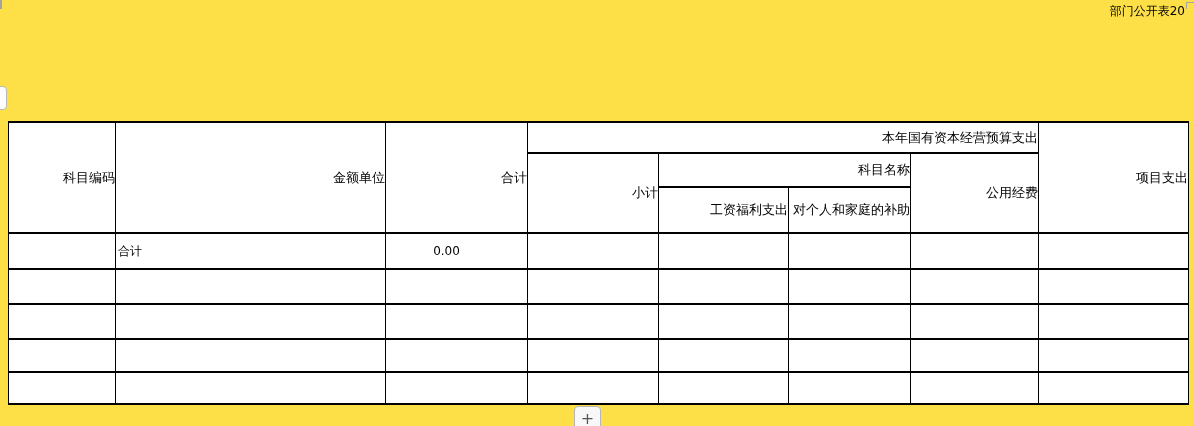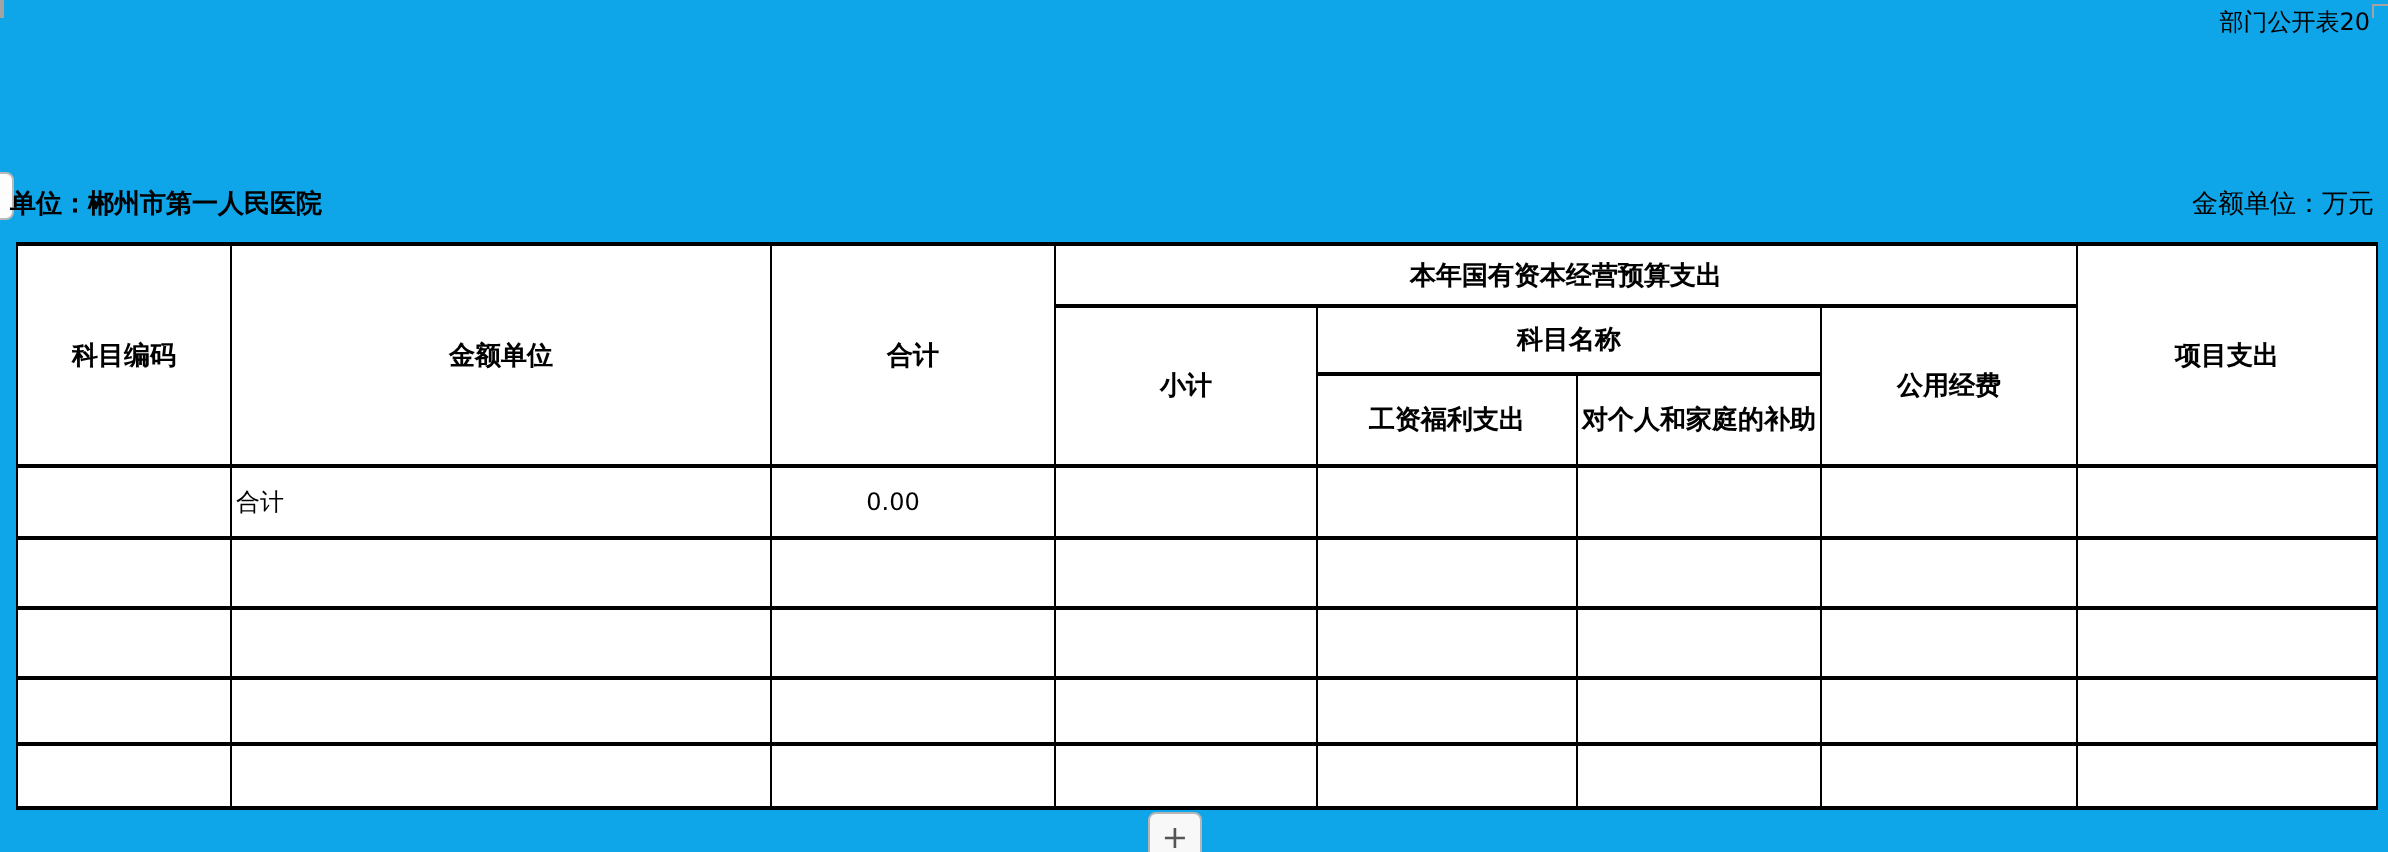--- a/index.html
+++ b/index.html
@@ -3,21 +3,21 @@
 <meta charset="utf-8">
 <style>
   * { box-sizing: border-box; margin: 0; padding: 0; }
   html, body { background: #e9e9e9; }
   body { font-family: "DejaVu Sans", sans-serif; }
 
   .screen {
     position: relative;
     width: 1194px;
     height: 426px;
-    background: #0ea5e9;
+    background: #fde047;
     overflow: hidden;
     color: #000;
     margin: 0 auto;
   }
 
   
   .artifact-tl {
     position: absolute; left: 0; top: 0;
     width: 2px; height: 9px; background: #a3a3a3;
   }
@@ -65,22 +65,22 @@
   .budget th, .budget td {
     border-left: 1px solid #000;
     border-right: 1px solid #000;
     border-top: 2px solid #000;
     border-bottom: 2px solid #000;
     padding: 0;
     overflow: hidden;
     white-space: nowrap;
   }
   .budget th {
-    font-size: 13px; font-weight: 700;
-    text-align: center; vertical-align: middle;
+    font-size: 13px; font-weight: 400;
+    text-align: right; vertical-align: middle;
   }
   .budget td {
     font-size: 12px; vertical-align: middle;
   }
   tr.h1 { height: 31px; }
   tr.h2 { height: 34px; }
   tr.h3 { height: 46px; }
   tr.r0 { height: 36px; }
   tr.r1 { height: 35px; }
   tr.r2 { height: 35px; }
@@ -111,24 +111,20 @@
 
 <div class="screen">
 
   <div class="artifact-tl"></div>
   <div class="artifact-tr"></div>
   <div class="edge-btn"></div>
 
   <div class="corner-label">部门公开表20</div>
 
 
-  <div class="meta">
-    <span class="unit">单位：郴州市第一人民医院</span>
-    <span class="amount-unit">金额单位：万元</span>
-  </div>
 
   <table class="budget">
     <colgroup>
       <col style="width:107px">
       <col style="width:270px">
       <col style="width:142px">
       <col style="width:131px">
       <col style="width:130px">
       <col style="width:122px">
       <col style="width:128px">

